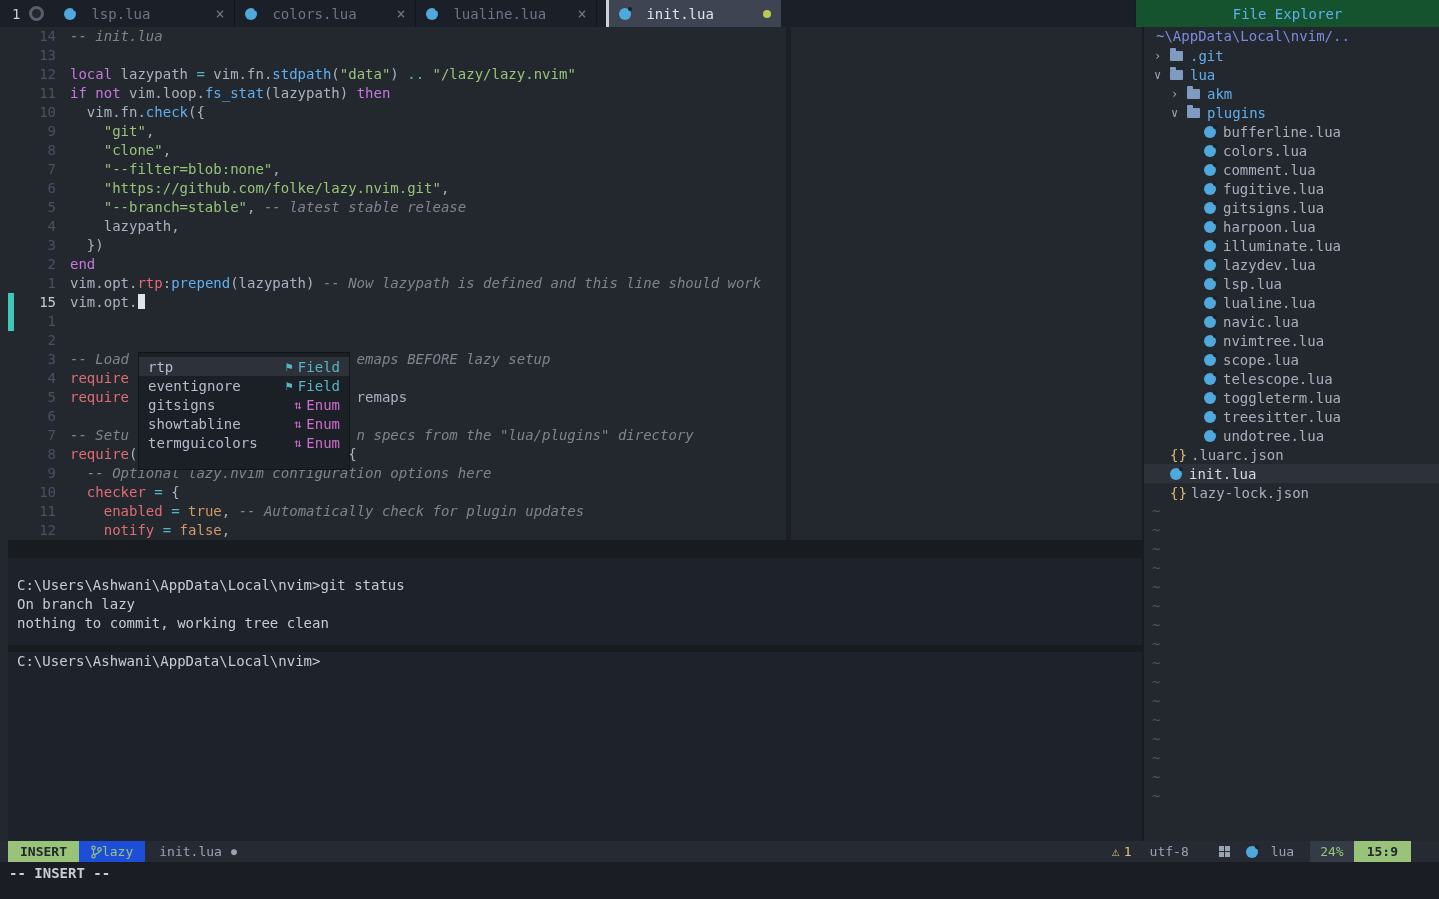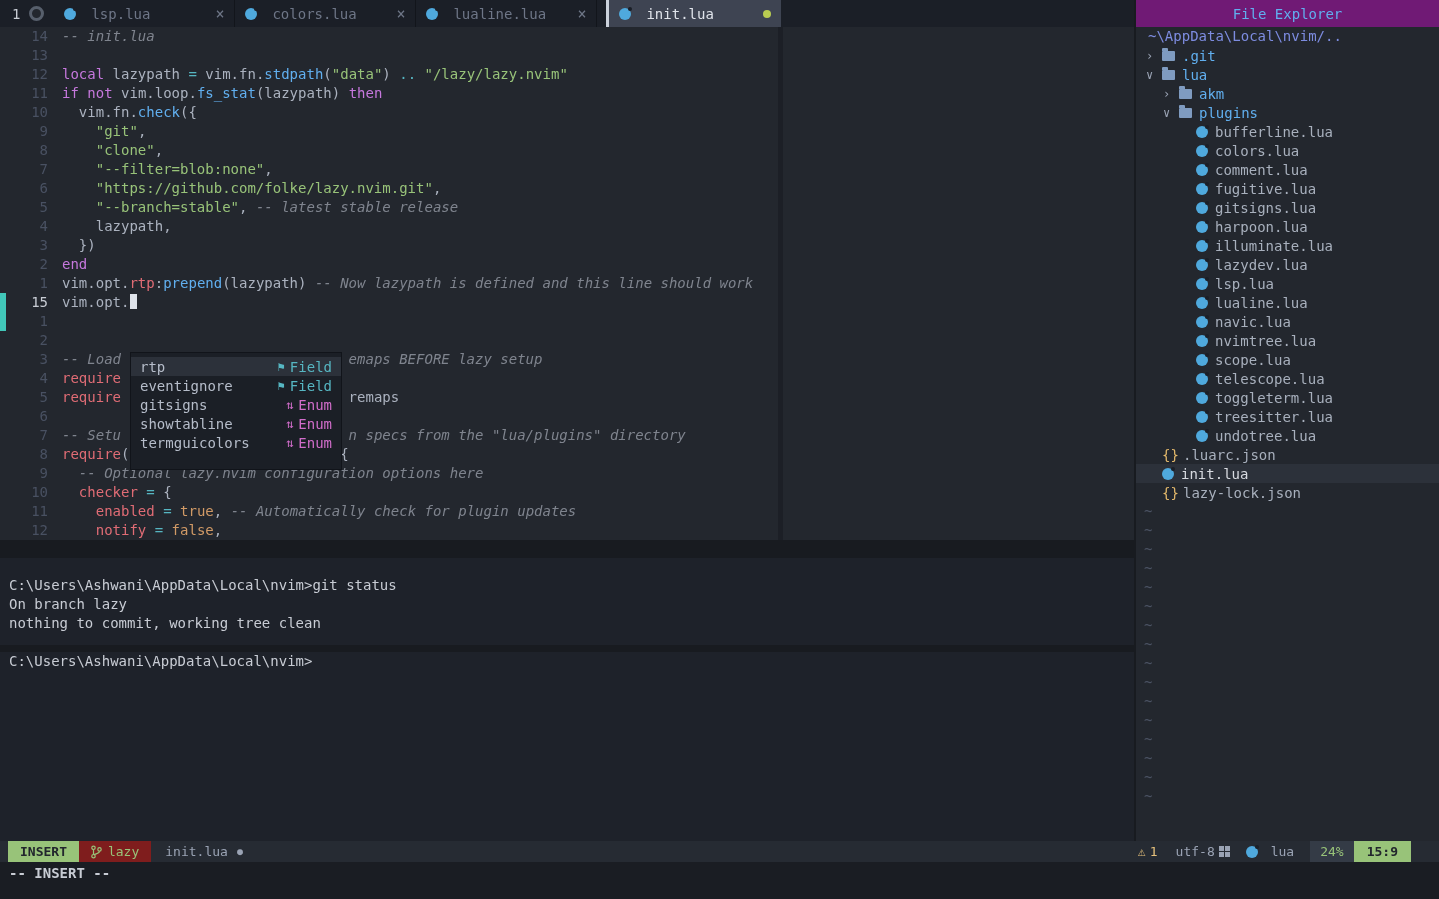--- a/index.html
+++ b/index.html
@@ -17,26 +17,26 @@
   .circle-icon { width:15px; height:15px; border-radius:50%; background:#23272e;
     border:3px solid #575f6c; margin:0 10px 0 9px; flex:none; }
   .tabs { display:flex; height:100%; align-items:stretch; flex:1; }
   .tab { width:181px; flex:none; display:flex; align-items:center; gap:8px;
     padding:0 10px; background:#1b1f27; border-right:1px solid #12151b; color:#6e7687; }
   .tab .tab-label { flex:1; white-space:nowrap; overflow:hidden; }
   .tab-close { color:#6e7687; font-size:15px; }
   .tab.active { width:172px; background:#3e4452; color:#dfe3ea; border-right:none; }
   .active-indicator { width:3px; background:#ccd2dc; margin-left:9px; flex:none; }
   .mod-dot { width:8px; height:8px; border-radius:50%; background:#b9cc51; flex:none; }
-  .explorer-header { flex:1; background:#701a75; border-left:2px solid #181b20;
+  .explorer-header { flex:1; background:#14532d; border-left:2px solid #181b20;
     display:flex; align-items:center; justify-content:center; }
   .explorer-title { color:#61afef; }
 
   
-  .main { display:flex; height:814px; }
+  .main { display:flex; height:814px;margin-left:8px; }
   .editor-col { width:1134px; display:flex; flex-direction:column; }
 
   .code-area { position:relative; height:513px; background:#23272e; overflow:hidden; }
   .colorcolumn { position:absolute; left:778px; top:0; width:5px; height:513px; background:#1c1f26; }
   #code-lines { position:relative; z-index:1; }
   .code-line { display:flex; height:19px; line-height:19px; white-space:pre; }
   .sign { width:6px; flex:none; }
   .sign-add { background:#41c7b9; }
   .gutter { width:46px; flex:none; text-align:right; padding-right:4px; color:#495162; }
   .gutter.cur { color:#c8ccd4; }
@@ -88,27 +88,27 @@
   .tree-folder-name { color:#61afef; }
   .tree-file-name { color:#a8b0bd; }
   .tree-row.selected .tree-file-name { color:#d7dae0; }
   .tilde { height:19px; line-height:19px; padding-left:8px; color:#4b5263; }
 
   
   .statusline { height:21px; background:#262b33; display:flex; align-items:stretch;
     font-size:13px; }
   .sl-mode { background:#98c379; color:#22262d; font-weight:bold; padding:0 12px;
     display:flex; align-items:center; margin-left:8px; }
-  .sl-branch { background:#7f1d1d; color:#98c379; padding:0 12px; display:flex;
-    align-items:center; gap:6px; }
+  .sl-branch { background:#1d4ed8; color:#98c379; padding:0 12px; display:flex;
+    align-items:center; }
   .sl-file { padding:0 14px; color:#9aa3b4; display:flex; align-items:center; gap:9px; }
   .sl-dot { font-size:10px; }
   .sl-spacer { flex:1; }
   .sl-warn { color:#e5c07b; display:flex; align-items:center; gap:4px; margin-right:18px; }
-  .sl-enc { color:#9aa3b4; display:flex; align-items:center; margin-right:4px; }
+  .sl-enc { color:#9aa3b4; display:flex; align-items:center; margin-right:30px; }
   .win-icon { display:grid; grid-template-columns:5px 5px; grid-template-rows:5px 5px;
     gap:1px; align-self:center; margin-right:16px; }
   .win-icon .sq { background:#9aa3b4; }
   .sl-ft { color:#9aa3b4; display:flex; align-items:center; gap:6px; margin-right:16px; }
   .sl-pct { background:#343b46; color:#98c379; padding:0 10px; display:flex; align-items:center; }
   .sl-pos { background:#98c379; color:#22262d; font-weight:bold; padding:0 13px;
     display:flex; align-items:center; margin-right:28px; }
 
   .msgline { height:37px; background:#1a1d23; color:#c8ccd4; font-weight:bold;
     padding:3px 8px 0 9px; }

